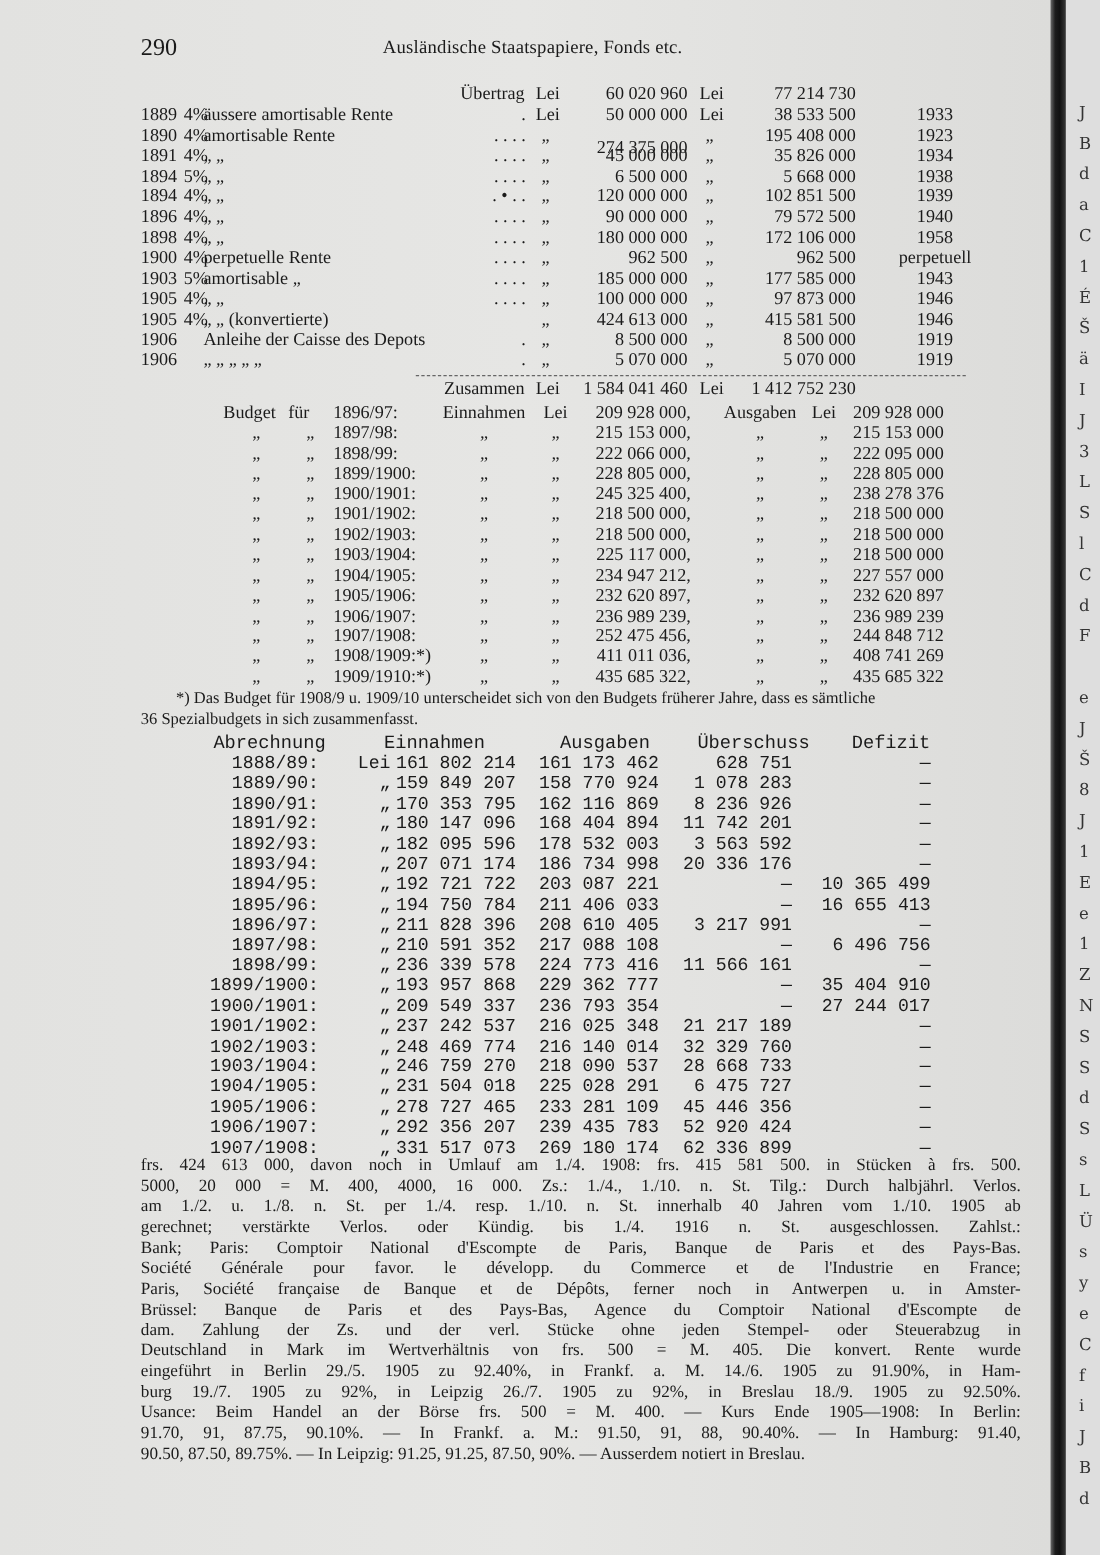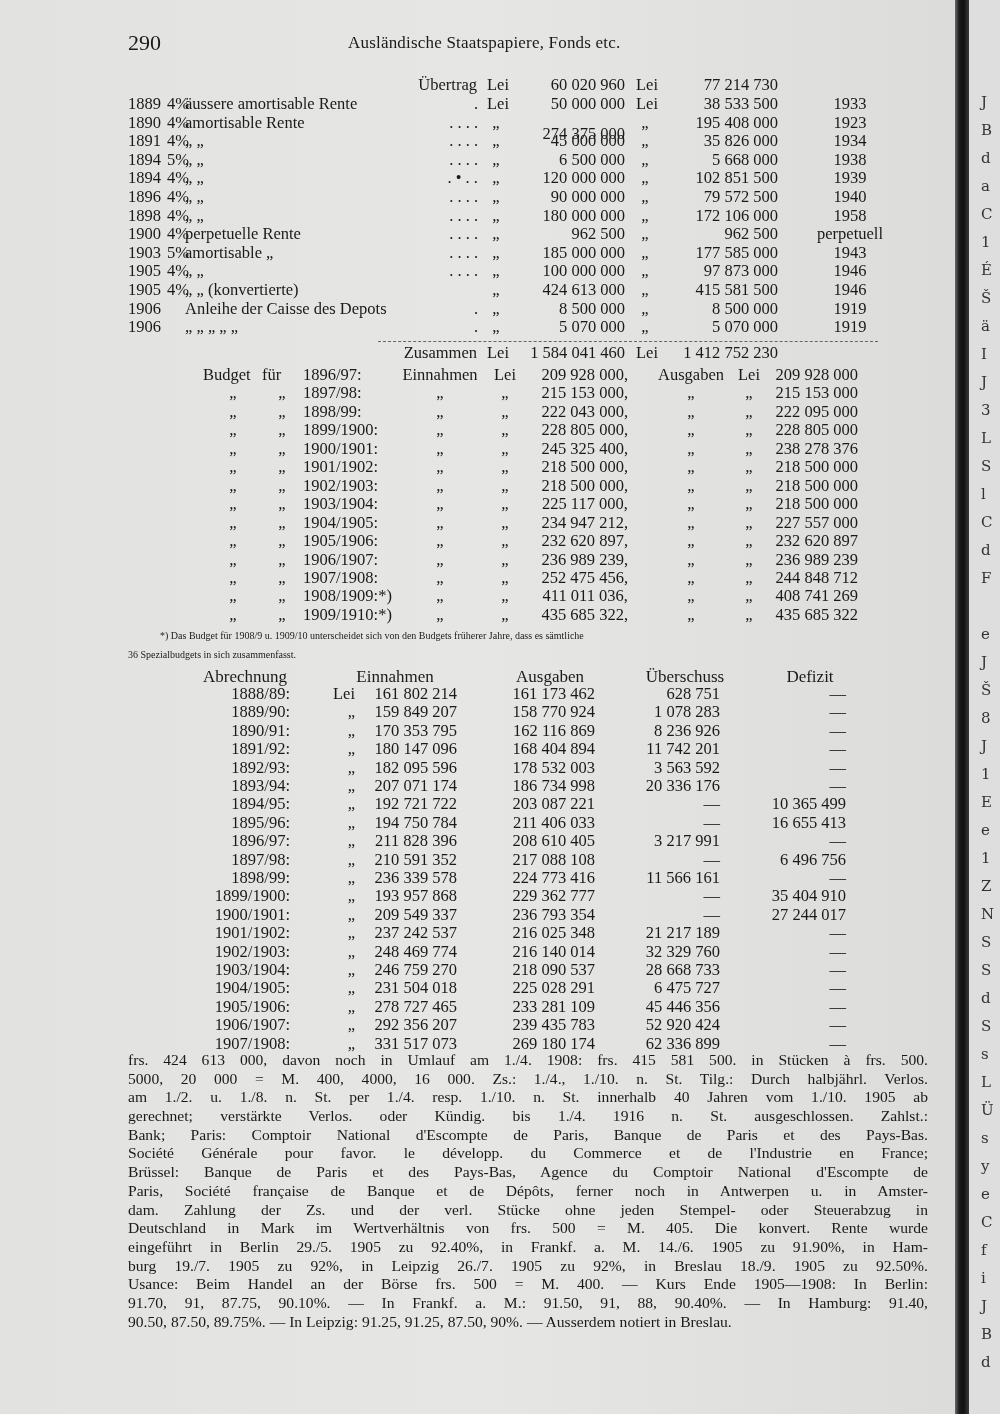--- a/index.html
+++ b/index.html
@@ -40,25 +40,25 @@
     .ctr { text-align: center; }
     .sep-line {
       position: absolute; left: 378px; top: 341px; width: 500px; height: 0;
       border-top: 1px dashed #666;
     }
 
     
     .bud-row { position: absolute; left: 0; height: 18.5px; font-size: 16.5px; line-height: 18.5px; }
 
     
-    .footnote { position: absolute; left: 128px; top: 626px; width: 800px; font-size: 10px; line-height: 19px; }
+    .footnote { position: absolute; left: 128px; top: 626px; width: 800px; font-size: 15px; line-height: 19px; }
     .footnote .indent { padding-left: 32px; }
 
     
-    .ab-row { position: absolute; left: 0; height: 18.4px; font-size: 16.5px; line-height: 18.4px; }
+    .ab-row { position: absolute; left: 0; height: 18.4px; font-size: 16.5px; line-height: 18.4px; font-family: Liberation Mono, monospace; }
 
     
     .para {
       position: absolute; left: 128px; top: 1051px; width: 800px;
       font-size: 15.6px; line-height: 18.7px; text-align: justify;
     }
     .para .line { display: block; text-align: justify; text-align-last: justify; height: 18.7px; overflow: hidden; white-space: nowrap; }
     .para .line.last { text-align-last: left; }
     .para b { font-weight: bold; }
   </style>
@@ -255,21 +255,21 @@
         <span class="c ctr" style="left: 636px; width: 110px;">„</span>
         <span class="c ctr" style="left: 735px; width: 28px;">„</span>
         <span class="c r" style="left: 760px; width: 98px;">215 153 000</span>
       </div>
       <div class="bud-row serif" style="top: 402.9px; width: 955px;">
         <span class="c ctr" style="left: 203px; width: 60px;">„</span>
         <span class="c ctr" style="left: 262px; width: 40px;">„</span>
         <span class="c" style="left: 303px;">1898/99:</span>
         <span class="c ctr" style="left: 390px; width: 100px;">„</span>
         <span class="c ctr" style="left: 494px; width: 22px;">„</span>
-        <span class="c r" style="left: 518px; width: 110px;">222 043 000,</span>
+        <span class="c r" style="left: 518px; width: 110px;">222 066 000,</span>
         <span class="c ctr" style="left: 636px; width: 110px;">„</span>
         <span class="c ctr" style="left: 735px; width: 28px;">„</span>
         <span class="c r" style="left: 760px; width: 98px;">222 095 000</span>
       </div>
       <div class="bud-row serif" style="top: 421.35px; width: 955px;">
         <span class="c ctr" style="left: 203px; width: 60px;">„</span>
         <span class="c ctr" style="left: 262px; width: 40px;">„</span>
         <span class="c" style="left: 303px;">1899/1900:</span>
         <span class="c ctr" style="left: 390px; width: 100px;">„</span>
         <span class="c ctr" style="left: 494px; width: 22px;">„</span>
@@ -567,22 +567,22 @@
       </div>
   </div>
 
   <div class="para serif" id="para">
       <span class="line">frs. 424 613 000, davon noch in Umlauf am 1./4. 1908: frs. 415 581 500. in Stücken à frs. 500.</span>
       <span class="line">5000, 20 000 = M. 400, 4000, 16 000. Zs.: 1./4., 1./10. n. St. Tilg.: Durch halbjährl. Verlos.</span>
       <span class="line">am 1./2. u. 1./8. n. St. per 1./4. resp. 1./10. n. St. innerhalb 40 Jahren vom 1./10. 1905 ab</span>
       <span class="line">gerechnet; verstärkte Verlos. oder Kündig. bis 1./4. 1916 n. St. ausgeschlossen. Zahlst.:</span>
       <span class="line">Bank; Paris: Comptoir National d'Escompte de Paris, Banque de Paris et des Pays-Bas.</span>
       <span class="line">Société Générale pour favor. le développ. du Commerce et de l'Industrie en France;</span>
+      <span class="line">Paris, Société française de Banque et de Dépôts, ferner noch in Antwerpen u. in Amster-</span>
       <span class="line">Brüssel: Banque de Paris et des Pays-Bas, Agence du Comptoir National d'Escompte de</span>
-      <span class="line">Paris, Société française de Banque et de Dépôts, ferner noch in Antwerpen u. in Amster-</span>
       <span class="line">dam. Zahlung der Zs. und der verl. Stücke ohne jeden Stempel- oder Steuerabzug in</span>
       <span class="line">Deutschland in Mark im Wertverhältnis von frs. 500 = M. 405. Die konvert. Rente wurde</span>
       <span class="line">eingeführt in Berlin 29./5. 1905 zu 92.40%, in Frankf. a. M. 14./6. 1905 zu 91.90%, in Ham-</span>
       <span class="line">burg 19./7. 1905 zu 92%, in Leipzig 26./7. 1905 zu 92%, in Breslau 18./9. 1905 zu 92.50%.</span>
       <span class="line">Usance: Beim Handel an der Börse frs. 500 = M. 400. — Kurs Ende 1905—1908: In Berlin:</span>
       <span class="line">91.70, 91, 87.75, 90.10%. — In Frankf. a. M.: 91.50, 91, 88, 90.40%. — In Hamburg: 91.40,</span>
       <span class="line last">90.50, 87.50, 89.75%. — In Leipzig: 91.25, 91.25, 87.50, 90%. — Ausserdem notiert in Breslau.</span>
     </div>
 </div>
 

